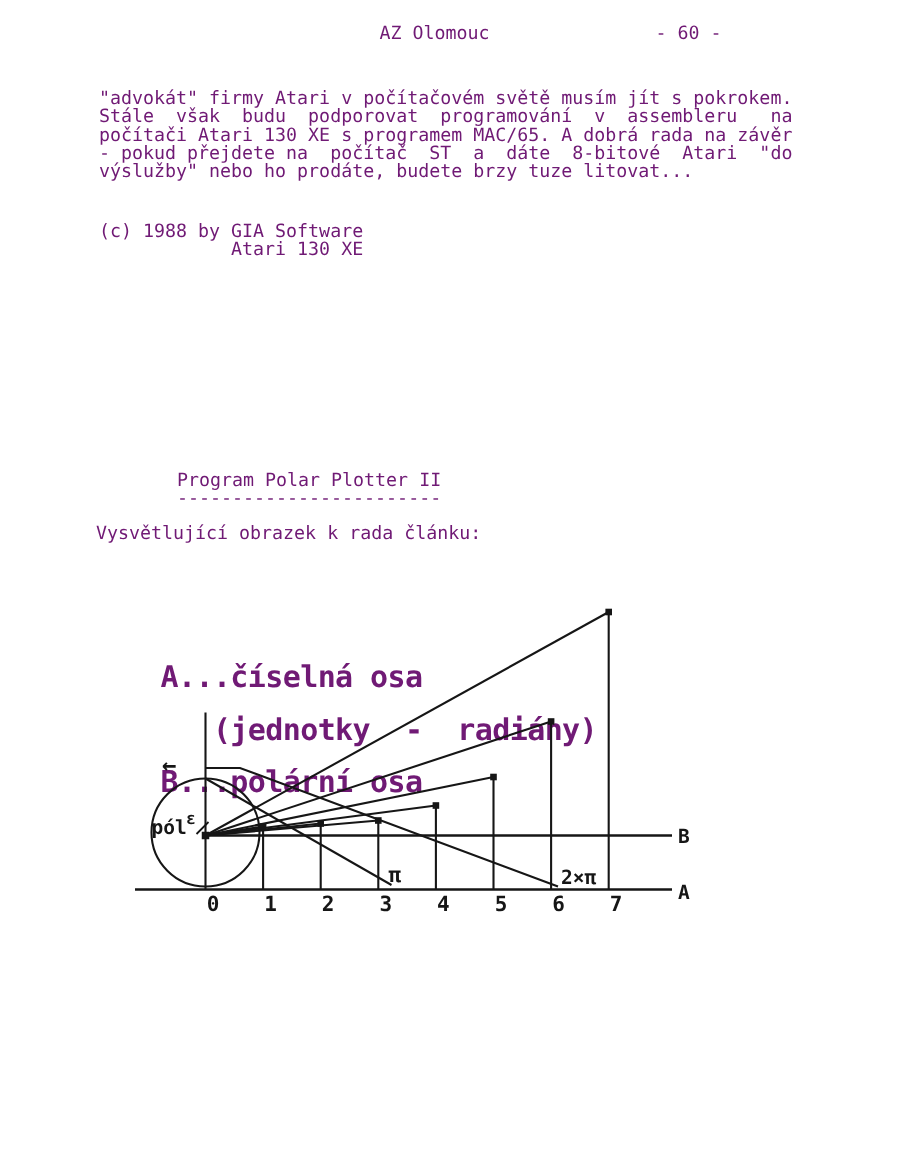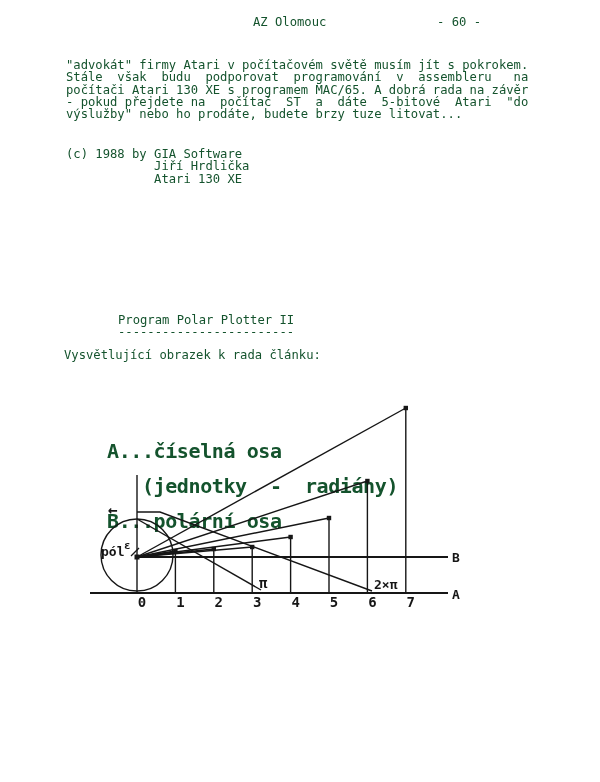--- a/index.html
+++ b/index.html
@@ -1,21 +1,21 @@
 <!DOCTYPE html>
 <html><head>
 <meta charset="utf-8">
 <style>
   html,body{margin:0;padding:0;background:#e8e8e8;}
   .page{
     position:relative;
     width:600px;height:782px;
     background:#ffffff;
     font-family:"DejaVu Sans Mono",monospace;
-    color:#14532d;
+    color:#701a75;
     overflow:hidden;
   }
   .mono{white-space:pre;font-size:12.2px;line-height:12.3px;}
   .hdr-title{position:absolute;left:253px;top:16px;}
   .hdr-page{position:absolute;left:437px;top:16px;}
   .para{position:absolute;left:66px;top:59px;}
   .copyright{position:absolute;left:66px;top:148px;}
   .section{position:absolute;left:118px;top:314px;}
   .figintro{position:absolute;left:64px;top:349px;}
   .legend{
@@ -35,27 +35,26 @@
 
 <div class="page">
 
   <div class="mono hdr-title">AZ Olomouc</div>
   <div class="mono hdr-page">- 60 -</div>
 
   <div class="para">
     <div class="mono">"advokát" firmy Atari v počítačovém světě musím jít s pokrokem.</div>
     <div class="mono">Stále  však  budu  podporovat  programování  v  assembleru   na</div>
     <div class="mono">počítači Atari 130 XE s programem MAC/65. A dobrá rada na závěr</div>
-    <div class="mono">- pokud přejdete na  počítač  ST  a  dáte  5-bitové  Atari  "do</div>
+    <div class="mono">- pokud přejdete na  počítač  ST  a  dáte  8-bitové  Atari  "do</div>
     <div class="mono">výslužby" nebo ho prodáte, budete brzy tuze litovat...</div>
   </div>
 
   <div class="copyright">
     <div class="mono">(c) 1988 by GIA Software</div>
-    <div class="mono">            Jiří Hrdlička</div>
     <div class="mono">            Atari 130 XE</div>
   </div>
 
   <div class="section">
     <div class="mono">Program Polar Plotter II</div>
     <div class="mono">------------------------</div>
   </div>
 
   <div class="mono figintro">Vysvětlující obrazek k rada článku:</div>
 

